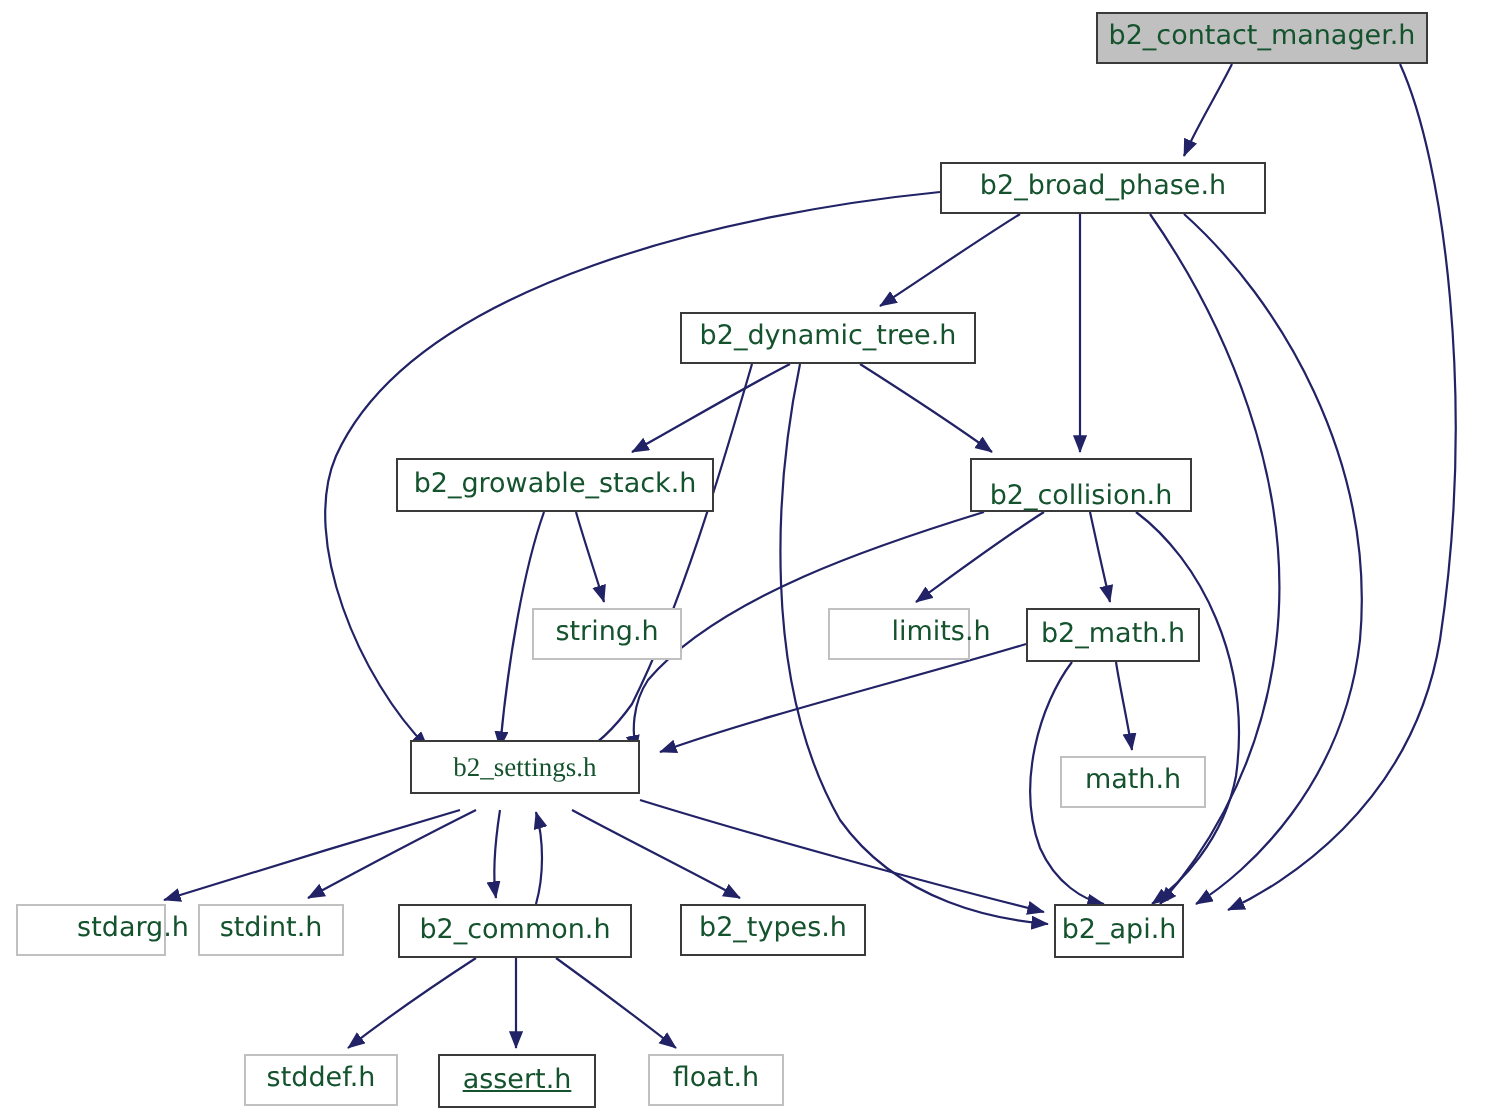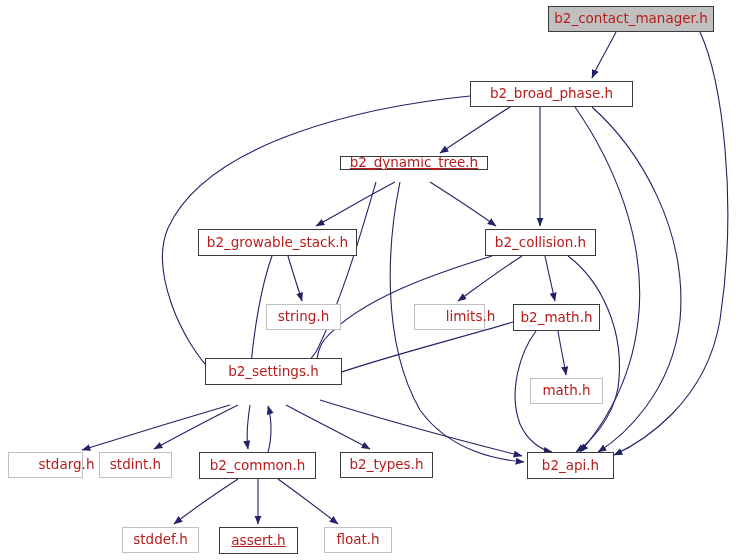--- a/index.html
+++ b/index.html
@@ -26,21 +26,21 @@
     pointer-events: none;
   }
   .node {
     position: absolute;
     box-sizing: border-box;
     display: flex;
     align-items: center;
     justify-content: center;
     background: #ffffff;
     border: 1px solid #c0c0c0;
-    color: #b91c1c;
+    color: #14532d;
     font-size: 13.5px;
     line-height: 1;
     white-space: nowrap;
     letter-spacing: 0px;
   }
   .node.strong {
     border: 1.6px solid #3a3a3a;
   }
   .node.root {
     background: #c0c0c0;
@@ -95,57 +95,57 @@
       </g>
   </svg>
 
   <div id="nodes-layer">
       <div class="node root" style="left: 548px; top: 6px; width: 166px; height: 26px;">
         <span class="node-label">b2_contact_manager.h</span>
       </div>
       <div class="node strong" style="left: 470px; top: 81px; width: 163px; height: 26px;">
         <span class="node-label">b2_broad_phase.h</span>
       </div>
-      <div class="node strong" style="left: 340px; top: 156px; width: 148px; height: 14px; text-decoration: underline;">
+      <div class="node strong" style="left: 340px; top: 156px; width: 148px; height: 26px;">
         <span class="node-label">b2_dynamic_tree.h</span>
       </div>
       <div class="node strong" style="left: 198px; top: 229px; width: 159px; height: 27px;">
         <span class="node-label">b2_growable_stack.h</span>
       </div>
-      <div class="node strong" style="left: 485px; top: 229px; width: 111px; height: 27px;">
+      <div class="node strong" style="left: 485px; top: 229px; width: 111px; height: 27px; align-items: flex-end;">
         <span class="node-label">b2_collision.h</span>
       </div>
       <div class="node " style="left: 266px; top: 304px; width: 75px; height: 26px;">
         <span class="node-label">string.h</span>
       </div>
       <div class="node " style="left: 414px; top: 304px; width: 71px; height: 26px; padding-left: 42px;">
         <span class="node-label">limits.h</span>
       </div>
       <div class="node strong" style="left: 513px; top: 304px; width: 87px; height: 27px;">
         <span class="node-label">b2_math.h</span>
       </div>
-      <div class="node strong" style="left: 205px; top: 358px; width: 137px; height: 27px;">
+      <div class="node strong" style="left: 205px; top: 370px; width: 115px; height: 27px; font-family: Liberation Serif, serif;">
         <span class="node-label">b2_settings.h</span>
       </div>
       <div class="node " style="left: 530px; top: 378px; width: 73px; height: 26px;">
         <span class="node-label">math.h</span>
       </div>
       <div class="node " style="left: 8px; top: 452px; width: 75px; height: 26px; padding-left: 42px;">
         <span class="node-label">stdarg.h</span>
       </div>
       <div class="node " style="left: 99px; top: 452px; width: 73px; height: 26px;">
         <span class="node-label">stdint.h</span>
       </div>
       <div class="node strong" style="left: 199px; top: 452px; width: 117px; height: 27px;">
         <span class="node-label">b2_common.h</span>
       </div>
       <div class="node strong" style="left: 340px; top: 452px; width: 93px; height: 26px;">
         <span class="node-label">b2_types.h</span>
       </div>
-      <div class="node strong" style="left: 527px; top: 452px; width: 87px; height: 27px;">
+      <div class="node strong" style="left: 527px; top: 452px; width: 65px; height: 27px;">
         <span class="node-label">b2_api.h</span>
       </div>
       <div class="node " style="left: 122px; top: 527px; width: 77px; height: 26px;">
         <span class="node-label">stddef.h</span>
       </div>
       <div class="node strong" style="left: 219px; top: 527px; width: 79px; height: 27px; text-decoration: underline;">
         <span class="node-label">assert.h</span>
       </div>
       <div class="node " style="left: 324px; top: 527px; width: 68px; height: 26px;">
         <span class="node-label">float.h</span>

